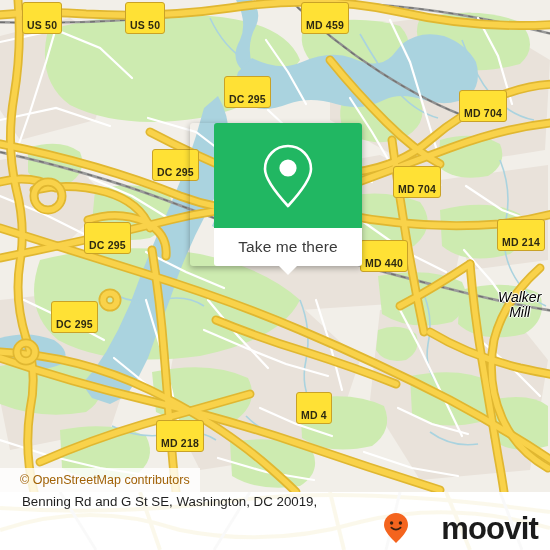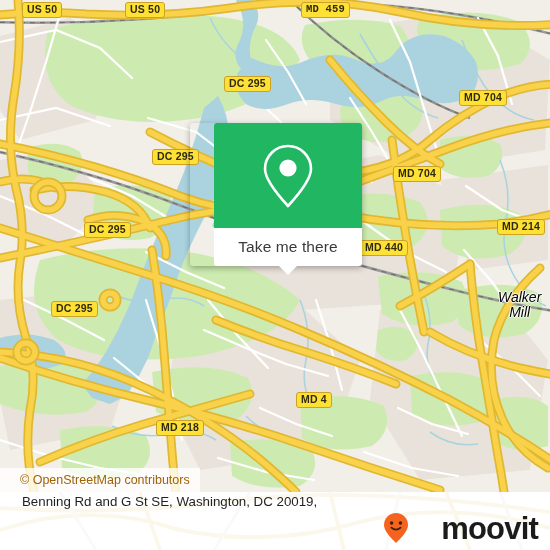--- a/index.html
+++ b/index.html
@@ -130,21 +130,21 @@
 
   
   .shield {
     position: absolute;
     background: #ffe135;
     border: 1.4px solid #c9a227;
     border-radius: 3px;
     color: #2e2a12;
     font-size: 10.5px;
     font-weight: bold;
-    padding: 1px 4px 2px 4px;
+    padding: 17px 4px 2px 4px;
     line-height: 11px;
     white-space: nowrap;
     z-index: 20;
     letter-spacing: 0.2px;
   }
   .place-label {
     position: absolute;
     color: #000000;
     font-size: 14px;
     text-align: center;
@@ -344,21 +344,21 @@
       </g>
     </svg>
 
     <div class="place-label" style="left:498px; top:290px;">
       <div>Walker</div>
       <div>Mill</div>
     </div>
 
     <div class="shield" style="left: 22px; top: 2px; background: rgb(255, 225, 53); border-color: rgb(201, 162, 39);">US 50</div>
     <div class="shield" style="left: 125px; top: 2px; background: rgb(255, 225, 53); border-color: rgb(201, 162, 39);">US 50</div>
-    <div class="shield" style="left: 301px; top: 2px; background: rgb(255, 225, 53); border-color: rgb(201, 162, 39); font-family: Liberation Mono, monospace;">MD 459</div>
+    <div class="shield" style="left: 301px; top: 2px; background: rgb(255, 225, 53); border-color: rgb(201, 162, 39);">MD 459</div>
     <div class="shield" style="left: 224px; top: 76px; background: rgb(255, 225, 53); border-color: rgb(201, 162, 39);">DC 295</div>
     <div class="shield" style="left: 459px; top: 90px; background: rgb(255, 225, 53); border-color: rgb(201, 162, 39);">MD 704</div>
     <div class="shield" style="left: 152px; top: 149px; background: rgb(255, 225, 53); border-color: rgb(201, 162, 39);">DC 295</div>
     <div class="shield" style="left: 393px; top: 166px; background: rgb(255, 225, 53); border-color: rgb(201, 162, 39);">MD 704</div>
     <div class="shield" style="left: 84px; top: 222px; background: rgb(255, 225, 53); border-color: rgb(201, 162, 39);">DC 295</div>
     <div class="shield" style="left: 497px; top: 219px; background: rgb(255, 225, 53); border-color: rgb(201, 162, 39);">MD 214</div>
     <div class="shield" style="left: 360px; top: 240px; background: rgb(255, 225, 53); border-color: rgb(201, 162, 39);">MD 440</div>
     <div class="shield" style="left: 51px; top: 301px; background: rgb(255, 225, 53); border-color: rgb(201, 162, 39);">DC 295</div>
     <div class="shield" style="left: 296px; top: 392px; background: rgb(255, 225, 53); border-color: rgb(201, 162, 39);">MD 4</div>
     <div class="shield" style="left: 156px; top: 420px; background: rgb(255, 225, 53); border-color: rgb(201, 162, 39);">MD 218</div>

